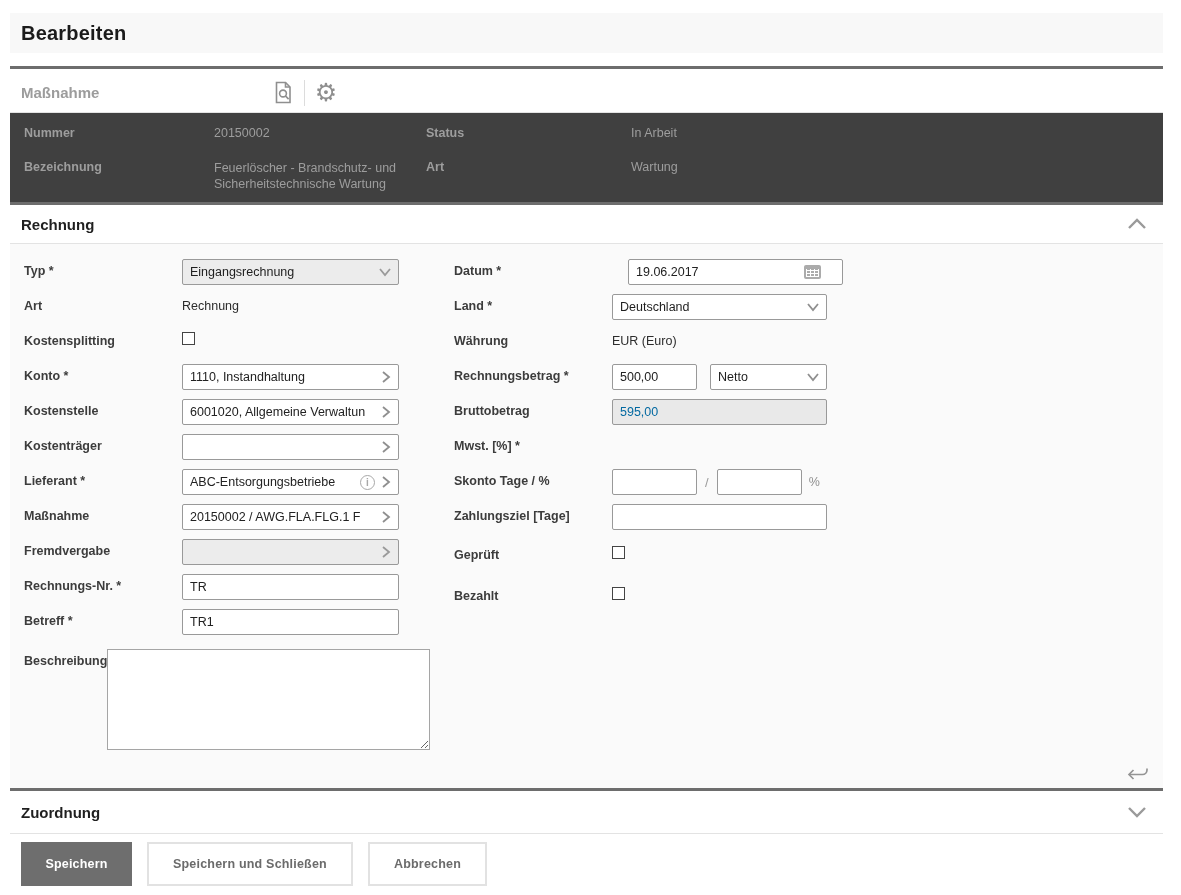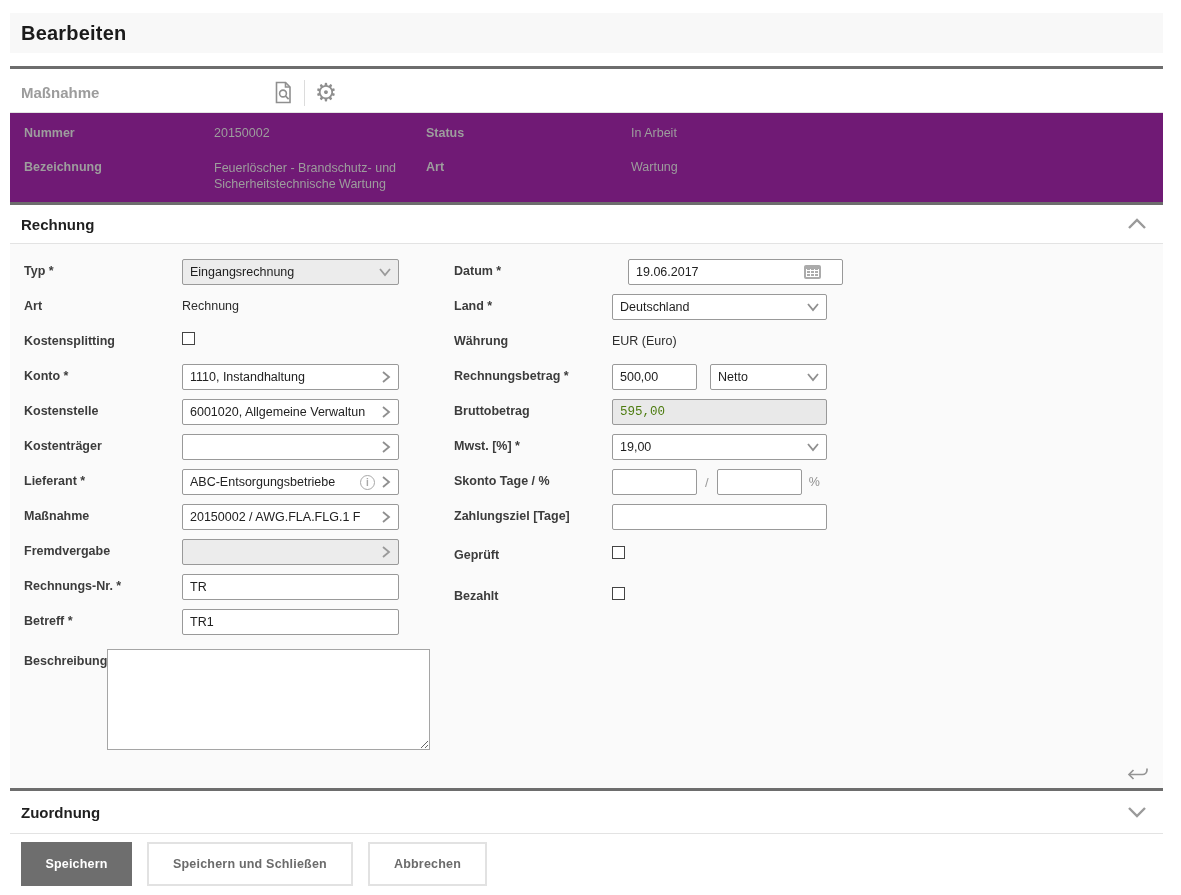--- a/index.html
+++ b/index.html
@@ -14,21 +14,21 @@
   .rule-dark { height:3px; background:#6d6d6d; }
   .rule-light { height:1px; background:#e3e3e3; }
   #rule1 { top:66px; }
   #toolbar { top:73px; height:39px; display:flex; align-items:center; background:#fff; }
   #toolbar-title { font-size:15px; font-weight:bold; color:#9c9c9c; padding-left:11px; width:256px; }
   .tool-icon { color:#8f8f8f; display:flex; align-items:center; justify-content:center; width:34px; height:30px; cursor:pointer; }
   .tool-sep { width:1px; height:26px; background:#dcdcdc; margin:0 4px; }
   #rule-toolbar { top:112px; }
 
   
-  #info-panel { top:113px; height:89px; background:#701a75; font-size:12.5px; }
+  #info-panel { top:113px; height:89px; background:#404040; font-size:12.5px; }
   .info-row { position:absolute; left:0; right:0; display:flex; }
   .info-label { width:204px; padding-left:14px; font-weight:bold; color:#9d9d9d; }
   .info-value { color:#9d9d9d; }
   .iv1 { width:212px; }
   .il2 { width:205px; padding-left:0; }
   #rule2 { top:202px; }
 
   
   .section-header { height:38px; display:flex; align-items:center; justify-content:space-between; background:#fff; }
   #rechnung-header { top:205px; }
@@ -41,21 +41,21 @@
   .col { position:absolute; display:flex; flex-direction:column; }
   #col-left  { left:0;   top:0; width:420px; }
   #col-right { left:430px; top:0; width:440px; }
   .frow { height:35px; display:flex; align-items:flex-start; padding-top:4px; }
   .frow:first-child { margin-top:11px; }
   .flabel { width:172px; padding-left:14px; font-size:12.5px; font-weight:bold; color:#3c3c3c; padding-top:5px; }
   .fctrl { display:flex; align-items:center; }
 
   .tinput { width:217px; height:26px; border:1px solid #999; border-radius:2px; background:#fff;
             font-family:"Liberation Sans",sans-serif; font-size:12.5px; color:#222; padding:0 7px; outline:none; }
-  .tinput:disabled, .tinput.gray { background:#e9e9e9; color:#4d7c0f;font-family:Liberation Mono, monospace; }
+  .tinput:disabled, .tinput.gray { background:#e9e9e9; color:#0369a1; }
 
   .picker { width:217px; height:26px; border:1px solid #999; border-radius:2px; background:#fff;
             display:flex; align-items:center; padding:0 5px 0 7px; cursor:pointer; }
   .picker-text { flex:1; font-size:12.5px; color:#222; white-space:nowrap; overflow:hidden; }
   .picker.disabled { background:#ececec; }
   .selectbox { width:217px; height:26px; border:1px solid #999; border-radius:2px; background:#fff;
             display:flex; align-items:center; padding:0 6px 0 7px; cursor:pointer; }
   .selectbox.disabled { background:#ececec; border-color:#9a9a9a; }
   .selectbox .picker-text { color:#1e1e1e; }
   .w215 { width:215px; }
@@ -291,26 +291,20 @@
         </div>
       </div>
 
       <div class="frow">
         <div class="flabel">Bruttobetrag</div>
         <input class="tinput gray w215" type="text" disabled="" value="595,00" style="">
       </div>
 
       <div class="frow">
         <div class="flabel">Mwst. [%] *</div>
-        <div class="selectbox w215">
-          <span class="picker-text">19,00</span>
-          <svg width="14" height="14" viewBox="0 0 14 14" fill="none" stroke="#8f8f8f" stroke-width="1.8">
-              <polyline points="2,4 7,10 12,4"></polyline>
-            </svg>
-        </div>
       </div>
 
       <div class="frow">
         <div class="flabel">Skonto Tage / %</div>
         <div class="fctrl">
           <input class="tinput w85" type="text" value="" style="">
           <span class="skonto-sep">/</span>
           <input class="tinput w85" type="text" value="" style="">
           <span class="skonto-pct">%</span>
         </div>

